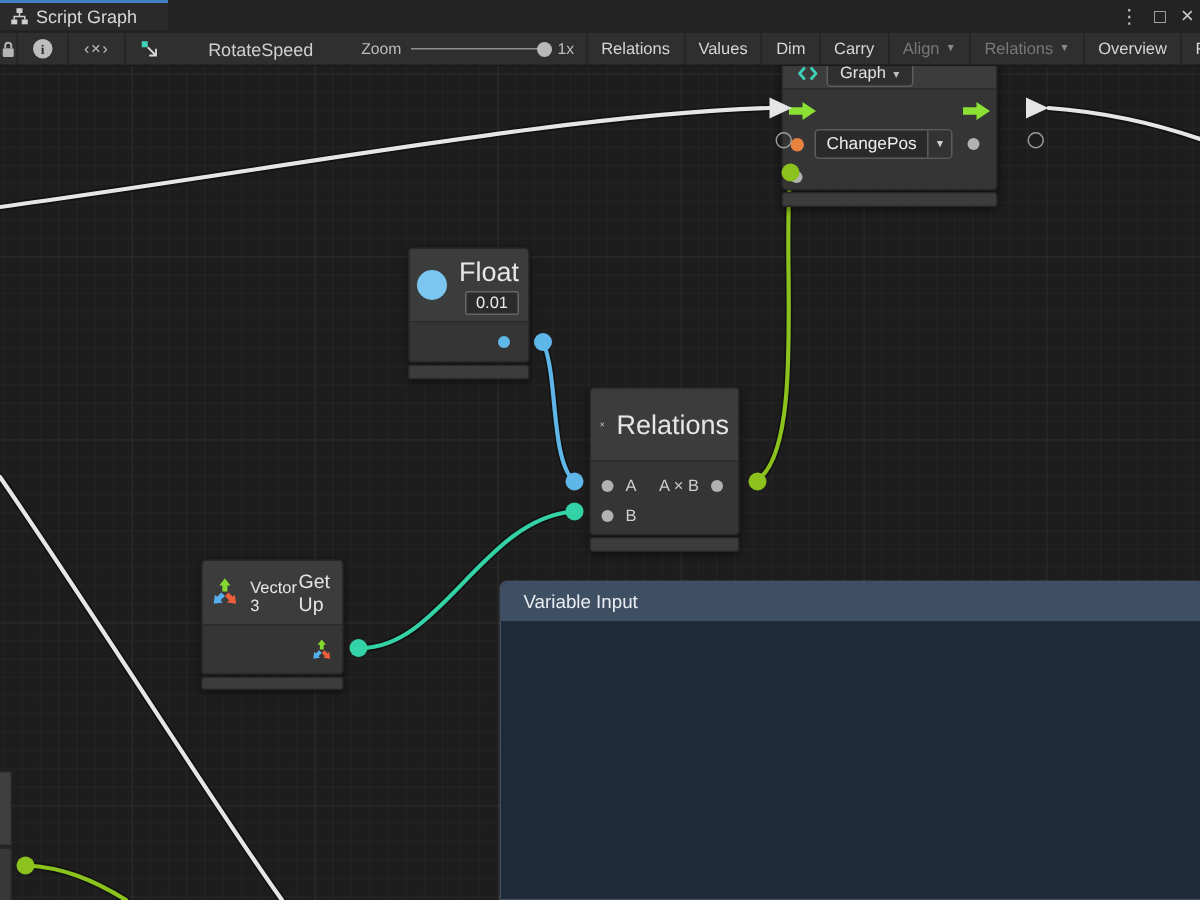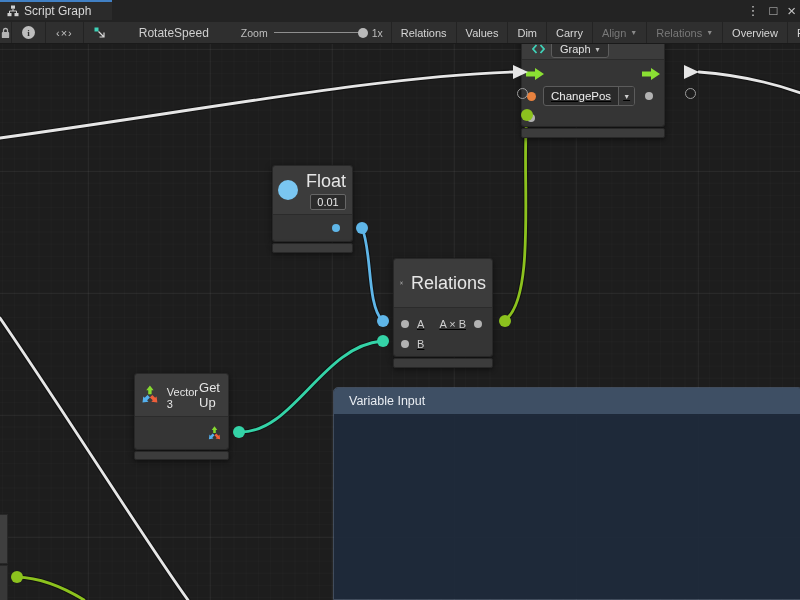--- a/index.html
+++ b/index.html
@@ -31,21 +31,21 @@
   .zoomer{display:flex;align-items:center;gap:6px;padding:0 8px 0 14px;border-right:1px solid #232323;color:#bdbdbd;}
   .slider{position:relative;width:92px;height:10px;}
   .slider .track{position:absolute;left:0;right:0;top:4.5px;height:1px;background:#8f8f8f;}
   .slider .knob{position:absolute;right:-2px;top:0;width:10px;height:10px;border-radius:50%;background:#b9b9b9;}
   
   svg.wires{position:absolute;left:0;top:0;z-index:4;}
   
   .vsnode{position:absolute;z-index:6;}
   .n-main{border-radius:3px;overflow:hidden;box-shadow:0 2px 6px rgba(0,0,0,.5);border:1px solid #282828;box-sizing:border-box;}
   .n-header{background:#3c3c3c;display:flex;align-items:center;}
-  .n-body{background:#353535;border-top:1px solid #2b2b2b;text-decoration:underline;}
+  .n-body{background:#353535;border-top:1px solid #2b2b2b;}
   .n-footer{position:absolute;left:0;right:0;height:10px;background:#3c3c3c;border-radius:2px;
     box-shadow:0 2px 5px rgba(0,0,0,.45);border:1px solid #282828;box-sizing:border-box;}
   .port{border-radius:50%;flex:0 0 auto;}
   .port.gray{width:8px;height:8px;background:#b2b2b2;}
   .port.orange{width:9px;height:9px;background:#e8823f;}
   .port.blue{width:8px;height:8px;background:#5fb6e8;}
   .plabel{font-size:11px;color:#cscsc;} 
   .plabel{font-size:11px;color:#cfcfcf;}
   
   .ep{position:absolute;border-radius:50%;z-index:8;}

